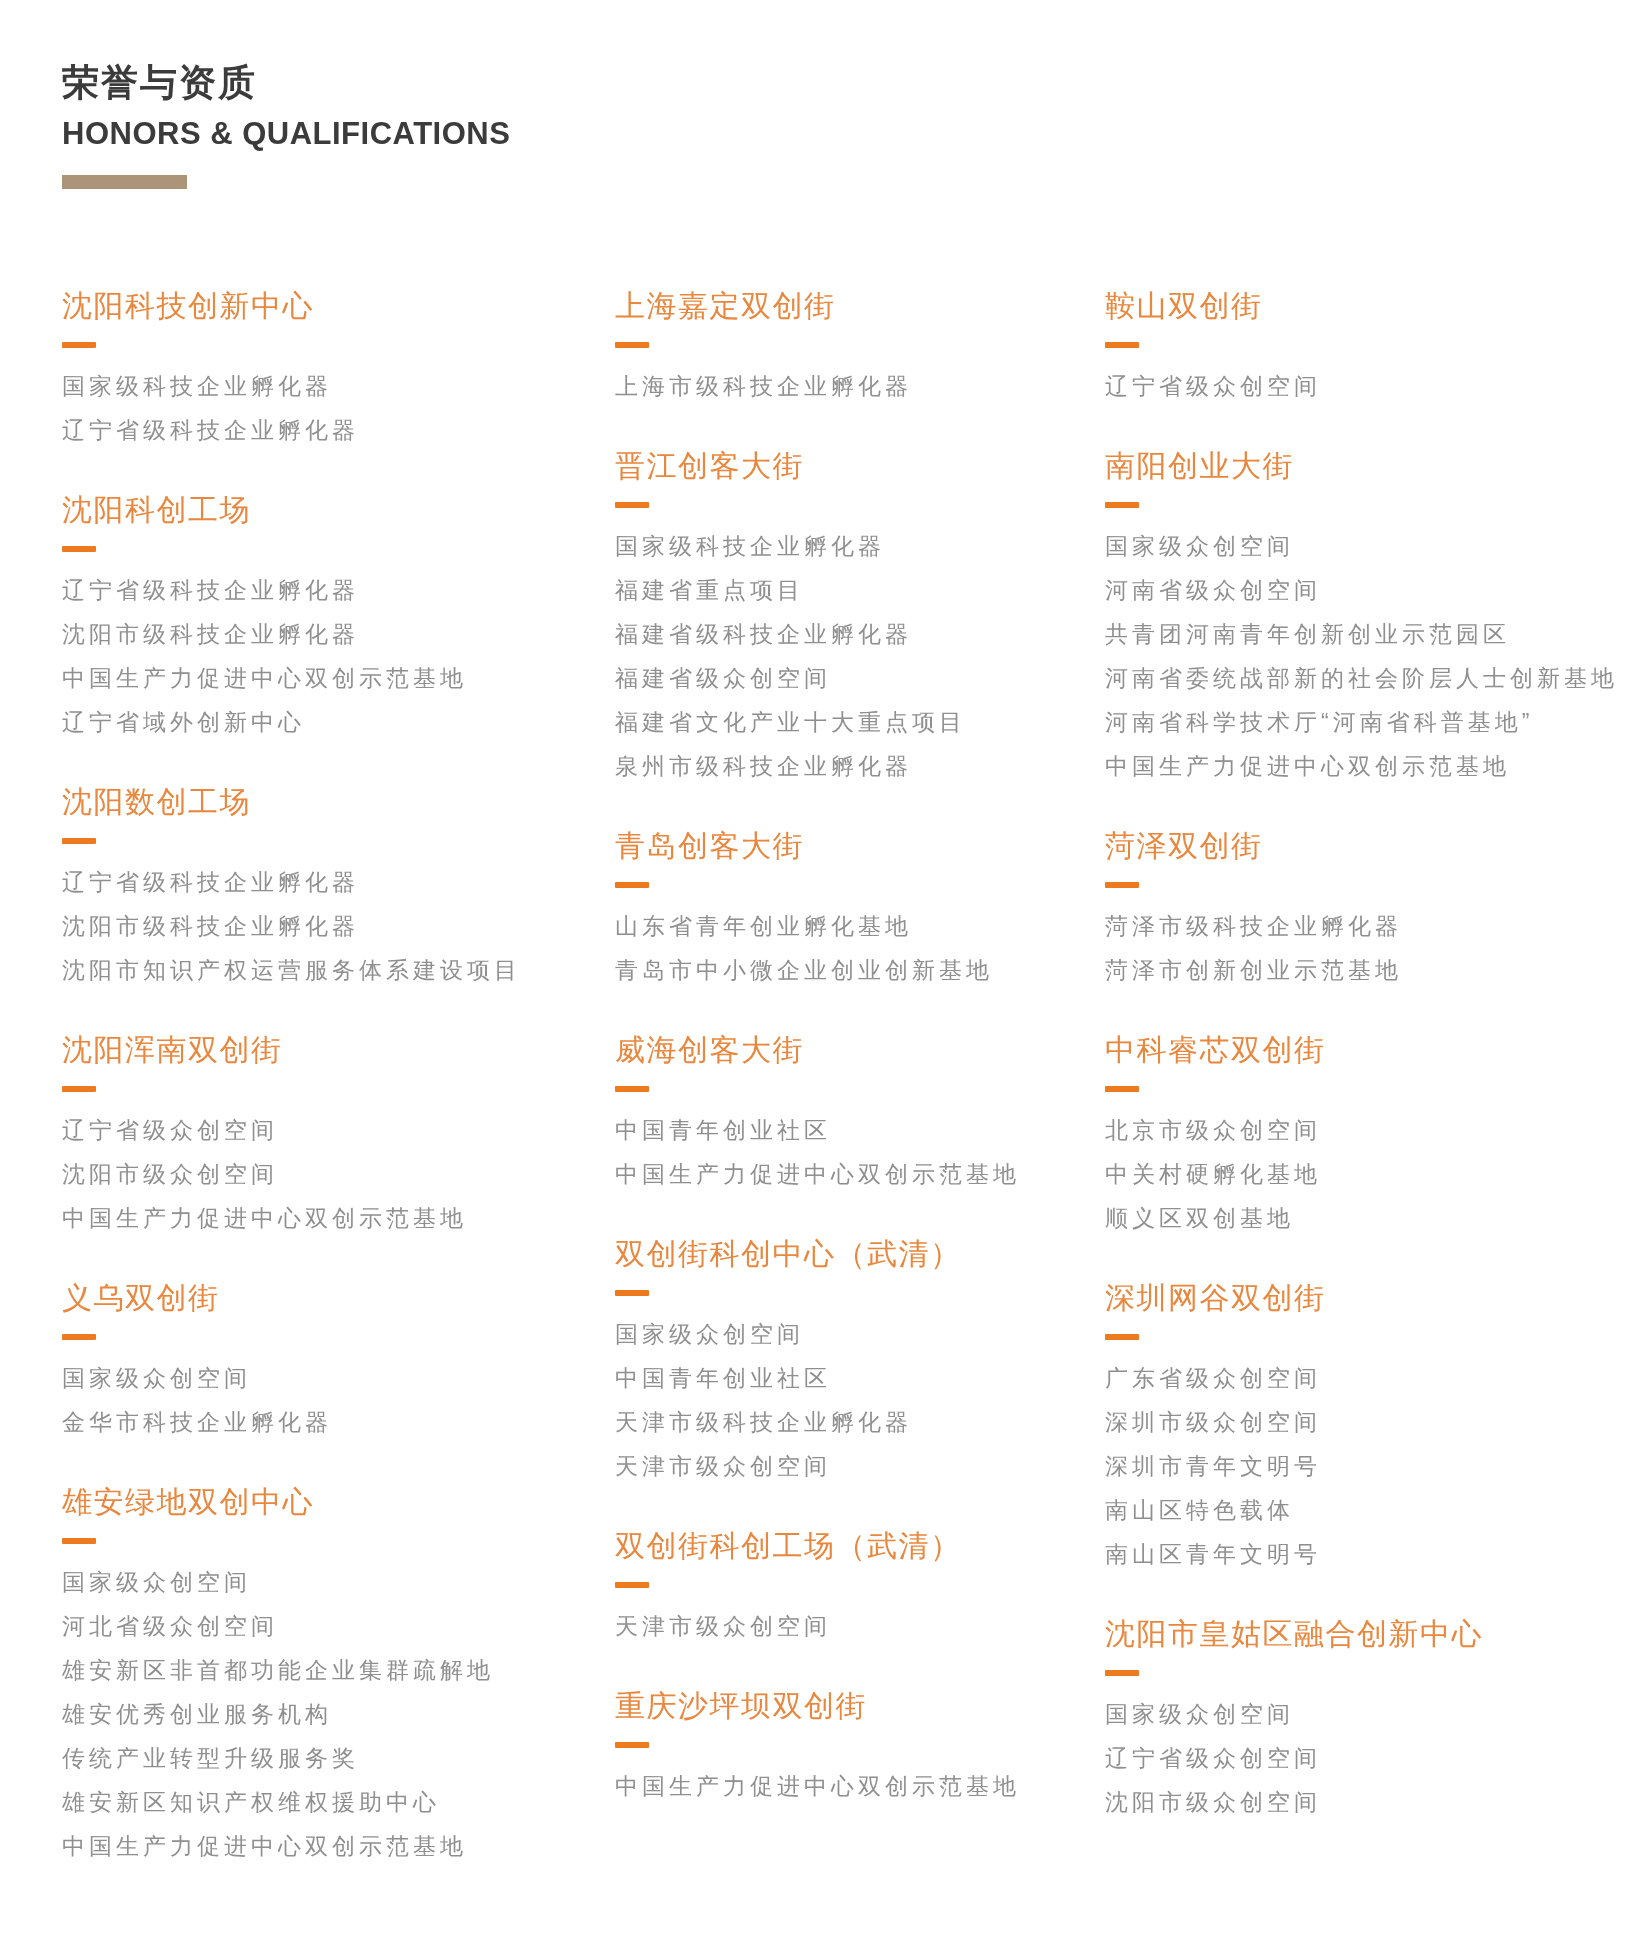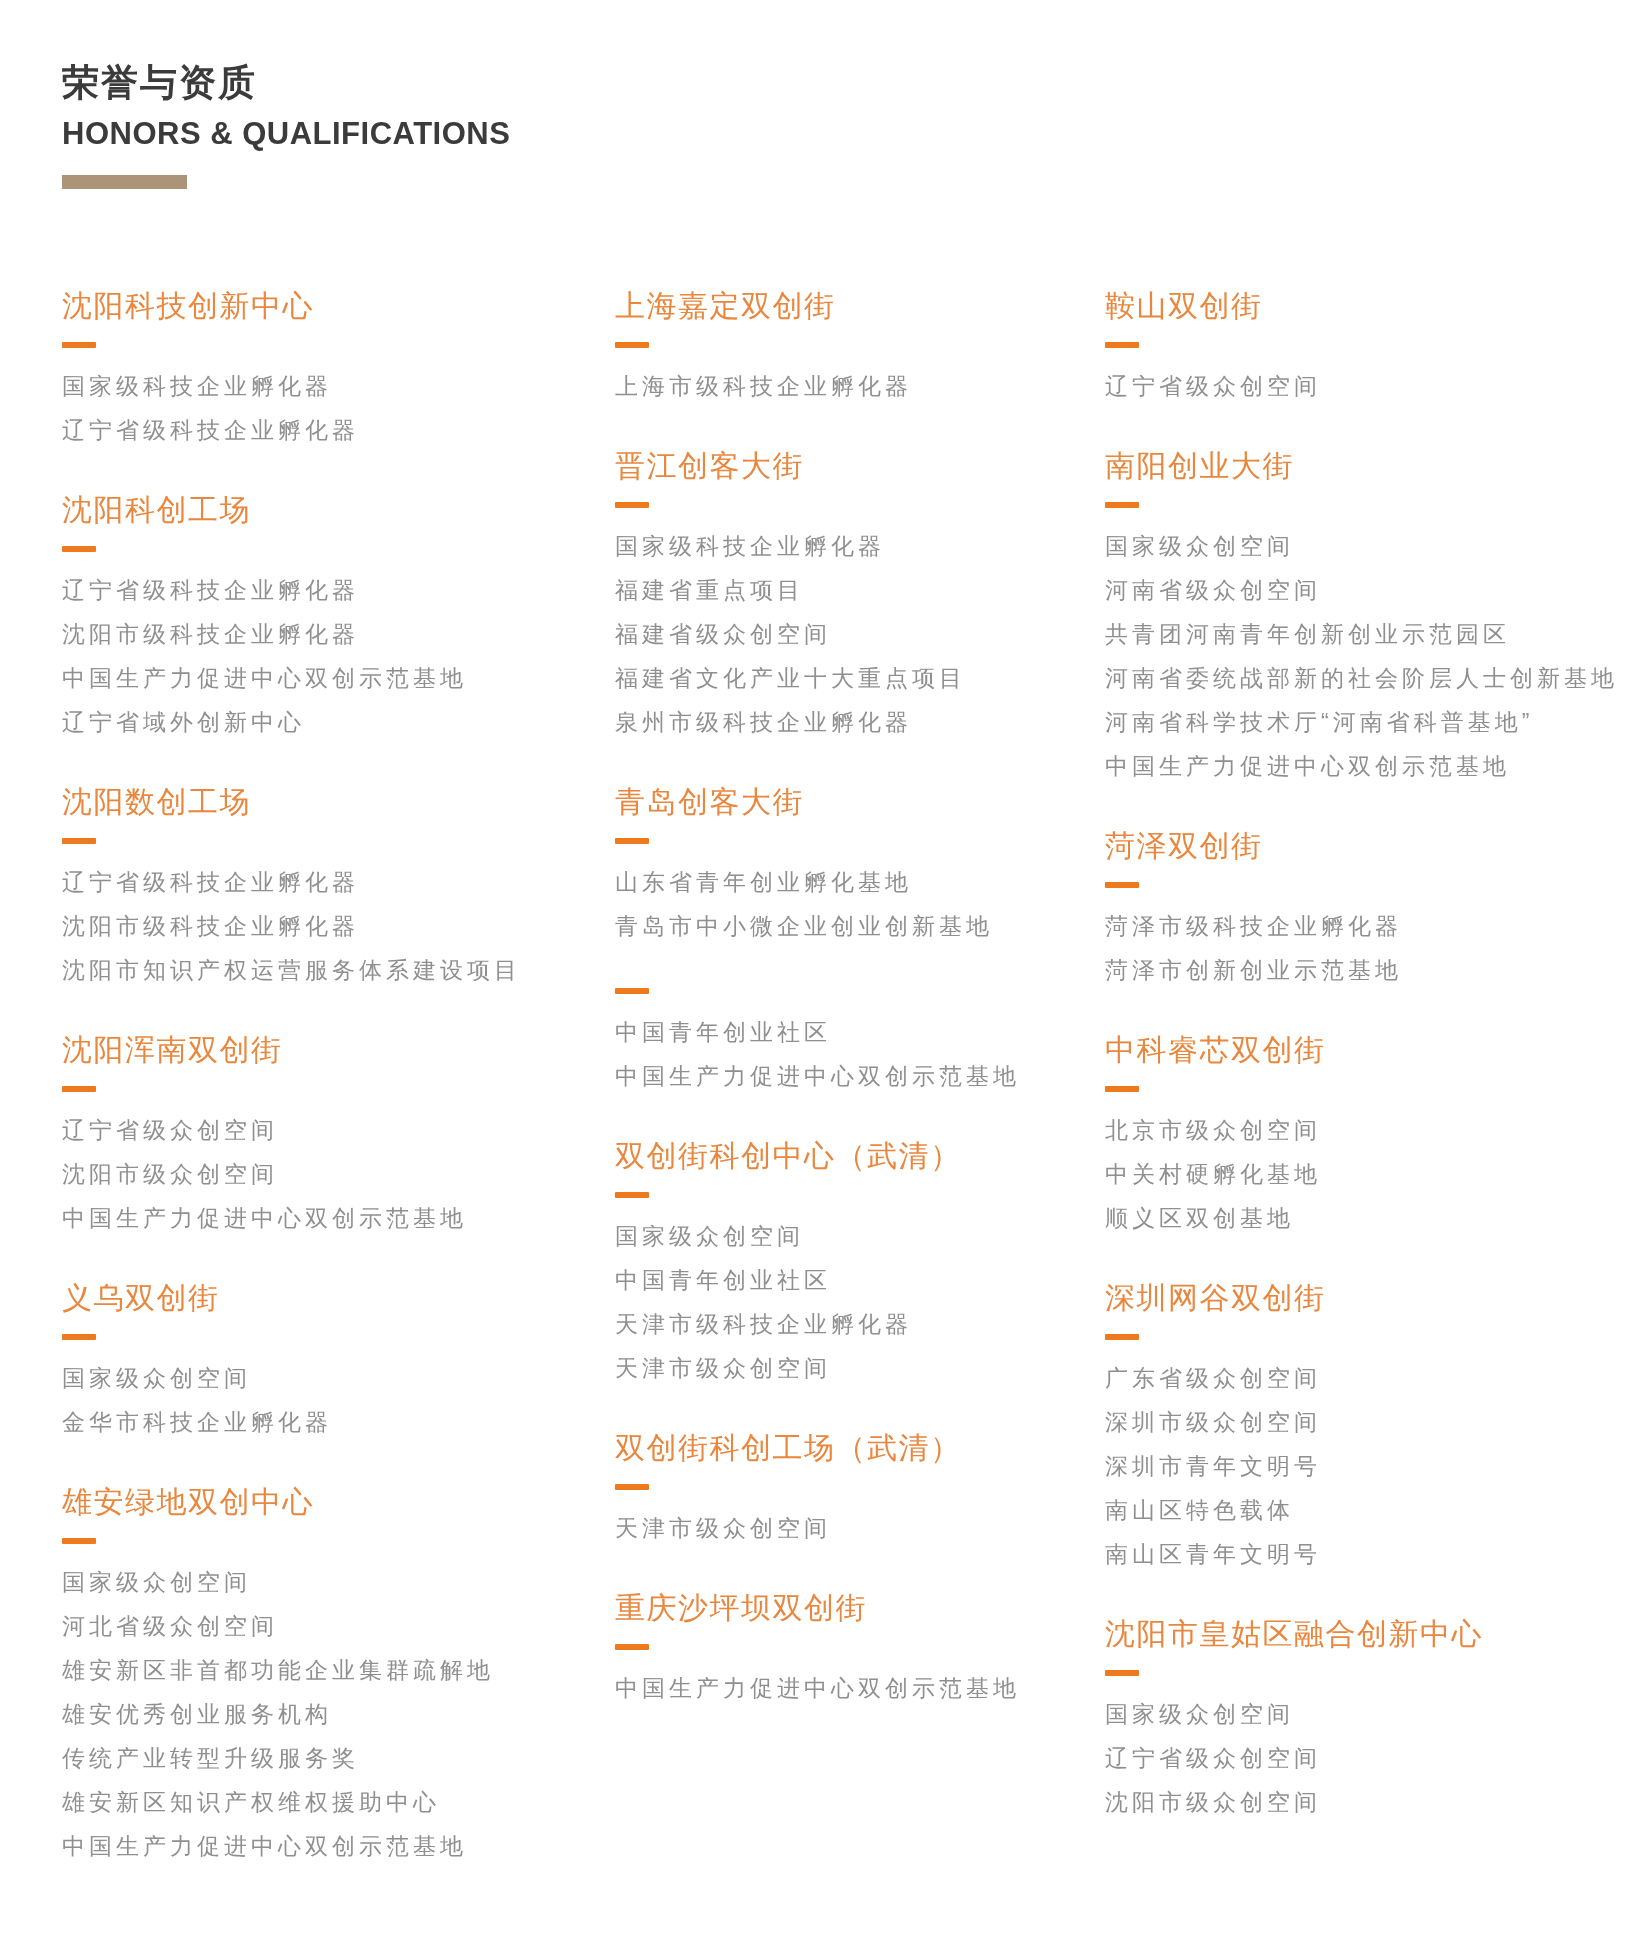--- a/index.html
+++ b/index.html
@@ -130,34 +130,36 @@
           <div class="items">
             <div class="item">上海市级科技企业孵化器</div>
           </div>
         </div>
         <div class="section">
           <div class="section-title">晋江创客大街</div>
           <div class="section-dash"></div>
           <div class="items">
             <div class="item">国家级科技企业孵化器</div>
             <div class="item">福建省重点项目</div>
+            <div class="item">福建省级科技企业孵化器</div>
             <div class="item">福建省级众创空间</div>
             <div class="item">福建省文化产业十大重点项目</div>
             <div class="item">泉州市级科技企业孵化器</div>
           </div>
         </div>
         <div class="section">
           <div class="section-title">青岛创客大街</div>
           <div class="section-dash"></div>
           <div class="items">
             <div class="item">山东省青年创业孵化基地</div>
             <div class="item">青岛市中小微企业创业创新基地</div>
           </div>
         </div>
         <div class="section">
+          <div class="section-title">威海创客大街</div>
           <div class="section-dash"></div>
           <div class="items">
             <div class="item">中国青年创业社区</div>
             <div class="item">中国生产力促进中心双创示范基地</div>
           </div>
         </div>
         <div class="section">
           <div class="section-title">双创街科创中心（武清）</div>
           <div class="section-dash"></div>
           <div class="items">

